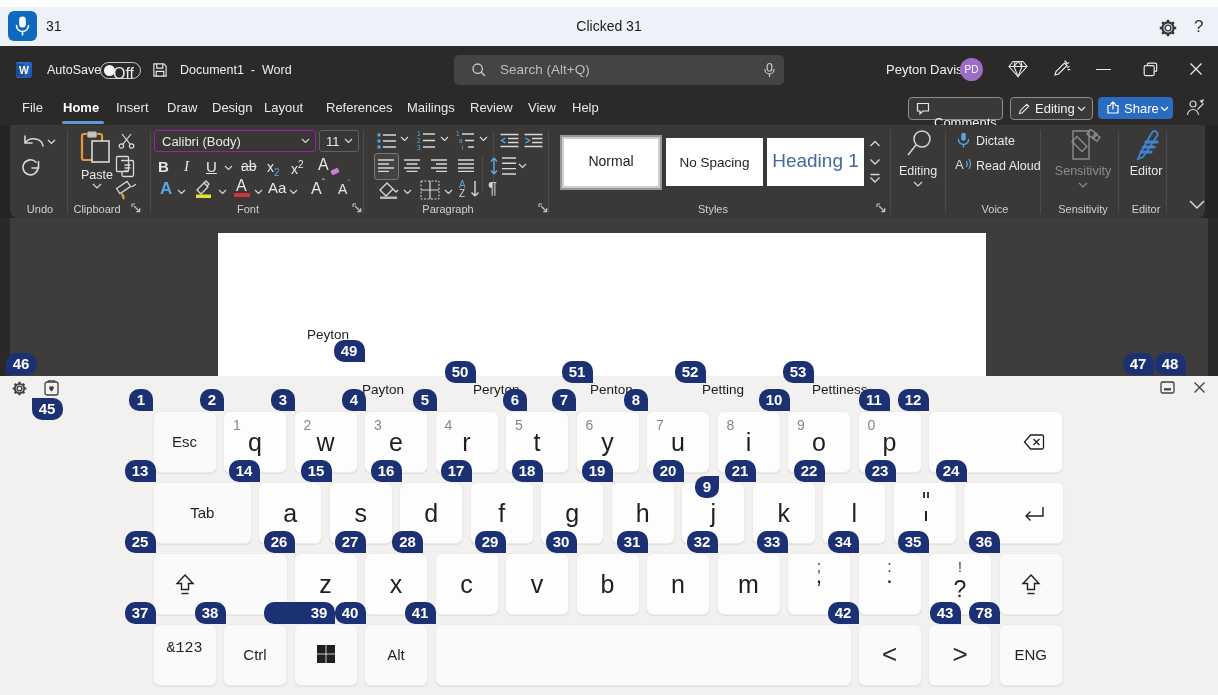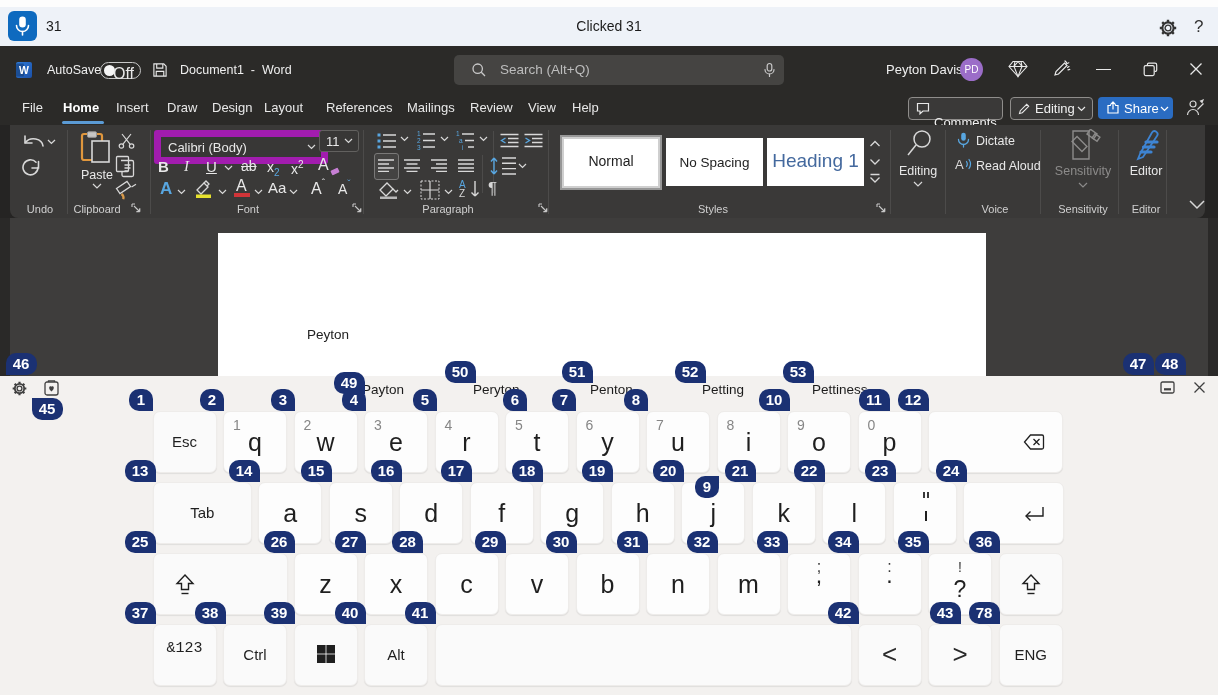--- a/index.html
+++ b/index.html
@@ -249,21 +249,21 @@
           <path d="M7.5 14 C9.5 15.5 10 17 9.3 19.3" fill="none" stroke="#d89a4a" stroke-width="2.2"></path>
         </g>
       </svg>
   <div class="glabel" style="left:62px;width:70px;">Clipboard</div>
   <svg class="launch" style="left:131px;" width="10" height="10" viewBox="0 0 10 10">
         <g stroke="#c8c8c8" fill="none" stroke-width="1.1">
           <path d="M1 1 H4 M1 1 V4 M8.8 8.8 H5.2 M8.8 8.8 V5.2 M3 3 L8.5 8.5 M8.5 8.5 V5.8 M8.5 8.5 H5.8"></path>
         </g>
       </svg>
 
-  <div class="abs" style="left:154px;top:130px;width:160px;height:20px;background:#383736;border:7px solid #a21caf;border-radius:3px;">
+  <div class="abs" style="left:154px;top:130px;width:160px;height:20px;background:#383736;border:1px solid #a21caf;border-radius:3px;">
     <div class="abs" style="left:7px;top:2.5px;font-size:13px;color:#e8e8e8;">Calibri (Body)</div>
     <svg class="abs" style="left:146px;top:7px;" width="9" height="6" viewBox="0 0 9 6">
           <path d="M1 1 L4.5 4.5 L8 1" fill="none" stroke="#d8d8d8" stroke-width="1.2"></path>
         </svg>
   </div>
   <div class="abs" style="left:319px;top:130px;width:38px;height:20px;background:#383736;border:1px solid #62615f;border-radius:3px;">
     <div class="abs" style="left:6px;top:2.5px;font-size:13px;color:#e8e8e8;">11</div>
     <svg class="abs" style="left:24px;top:7px;" width="9" height="6" viewBox="0 0 9 6">
           <path d="M1 1 L4.5 4.5 L8 1" fill="none" stroke="#d8d8d8" stroke-width="1.2"></path>
         </svg>
@@ -754,29 +754,29 @@
 <div class="badge br" style="left:474.5px;top:531.0px;width:31px;">29</div>
 <div class="badge br" style="left:545.5px;top:531.0px;width:31px;">30</div>
 <div class="badge br" style="left:616.5px;top:531.0px;width:31px;">31</div>
 <div class="badge br" style="left:686.5px;top:531.0px;width:31px;">32</div>
 <div class="badge br" style="left:756.5px;top:531.0px;width:31px;">33</div>
 <div class="badge br" style="left:827.5px;top:531.0px;width:31px;">34</div>
 <div class="badge br" style="left:897.5px;top:531.0px;width:31px;">35</div>
 <div class="badge br" style="left:968.5px;top:531.0px;width:31px;">36</div>
 <div class="badge br" style="left:124.5px;top:602.0px;width:31px;">37</div>
 <div class="badge br" style="left:194.5px;top:602.0px;width:31px;">38</div>
-<div class="badge br" style="left:263.5px;top:602.0px;width:31px;">39</div>
+<div class="badge br" style="left:263.5px;top:602.0px;width:31px;padding-left:40px;">39</div>
 <div class="badge br" style="left:334.5px;top:602.0px;width:31px;">40</div>
 <div class="badge br" style="left:404.5px;top:602.0px;width:31px;">41</div>
 <div class="badge br" style="left:827.5px;top:602.0px;width:31px;">42</div>
 <div class="badge br" style="left:897.5px;top:602.0px;width:31px;margin-left:32px;">43</div>
 <div class="badge br" style="left:968.5px;top:602.0px;width:31px;">78</div>
 <div class="badge tl" style="left:31.5px;top:398.0px;width:31px;">45</div>
 <div class="badge bl" style="left:5.5px;top:353.0px;width:31px;">46</div>
 <div class="badge br" style="left:1122.5px;top:353.0px;width:31px;">47</div>
 <div class="badge br" style="left:1154.5px;top:353.0px;width:31px;">48</div>
-<div class="badge br" style="left:333.5px;top:372px;width:31px;">49</div>
+<div class="badge br" style="left:333.5px;top:340px;width:31px;">49</div>
 <div class="badge br" style="left:444.5px;top:361.0px;width:31px;">50</div>
 <div class="badge br" style="left:561.5px;top:361.0px;width:31px;">51</div>
 <div class="badge br" style="left:674.5px;top:361.0px;width:31px;">52</div>
 <div class="badge br" style="left:782.5px;top:361.0px;width:31px;">53</div>
 
 </div>
 
 </body></html>

